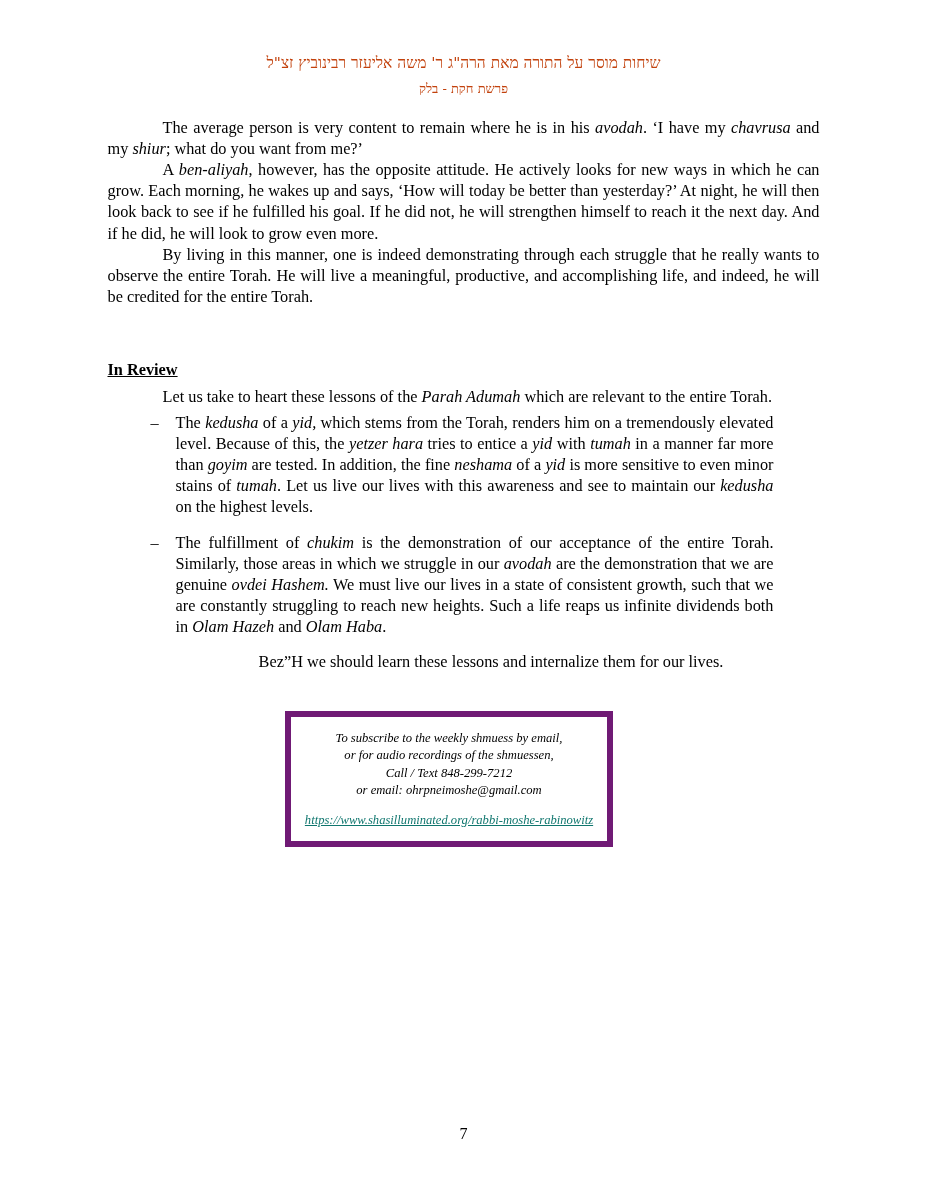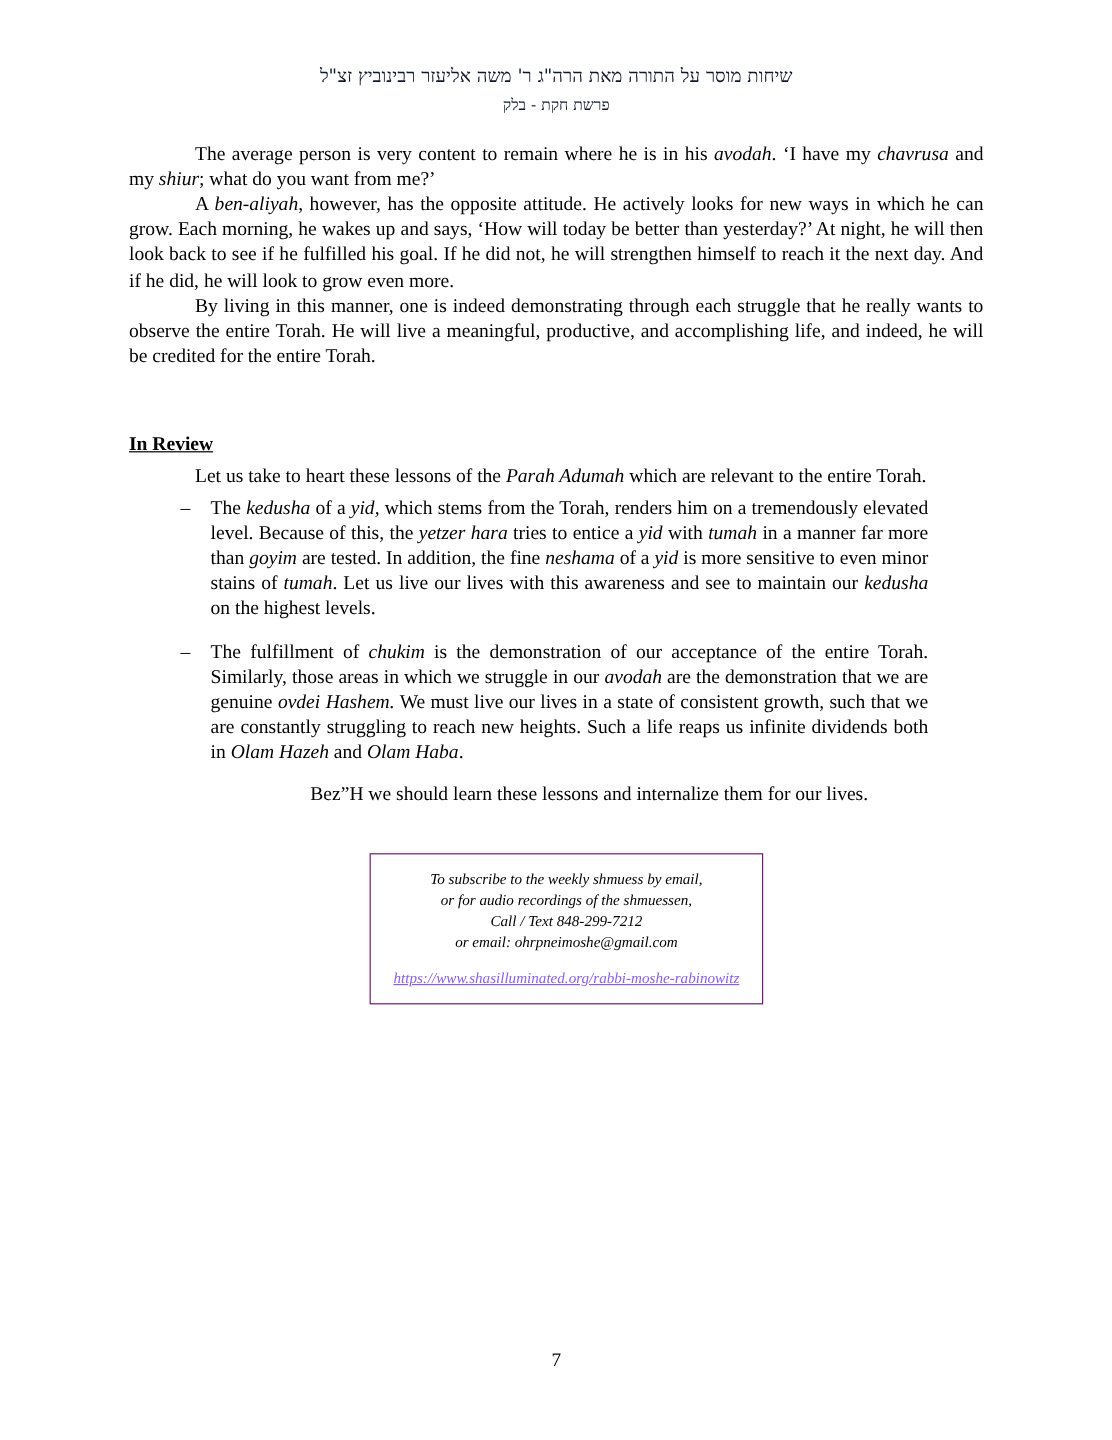--- a/index.html
+++ b/index.html
@@ -23,21 +23,21 @@
   }
   .header {
     text-align: center;
     padding-top: 52px;
   }
   .header .hebrew-line {
     direction: rtl;
     font-family: "DejaVu Serif", serif;
     font-size: 15.5px;
     line-height: 1.5;
-    color: #0f172a;
+    color: #c2410c;
   }
   .header .hebrew-line.second {
     margin-top: 4px;
     font-size: 13px;
   }
   .content {
     margin: 0 auto;
     width: 712px;
     padding-top: 18px;
     font-size: 16.3px;
@@ -79,36 +79,36 @@
     top: 0;
   }
   .closing {
     margin: 2px 0 0 0;
     padding-left: 55px;
     text-align: center;
   }
   i { font-style: italic; }
   .footer-box {
     position: absolute;
-    left: 308px;
+    left: 285px;
     top: 711px;
     width: 328px;
-    border: 1px solid #701a75;
+    border: 6px solid #701a75;
     box-sizing: border-box;
     padding: 13px 10px 12px 10px;
     text-align: center;
     font-style: italic;
     font-size: 12.6px;
     line-height: 1.38;
   }
   .footer-box .gap {
     height: 12px;
   }
   .footer-box a {
-    color: #8b5cf6;
+    color: #0f766e;
     text-decoration: underline;
   }
   .page-number {
     position: absolute;
     left: 0;
     right: 0;
     top: 1125px;
     text-align: center;
     font-size: 16px;
   }

